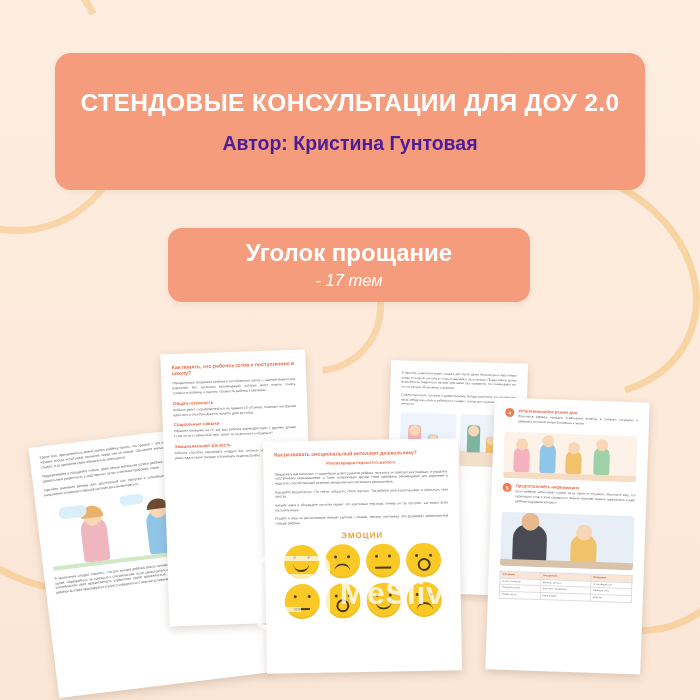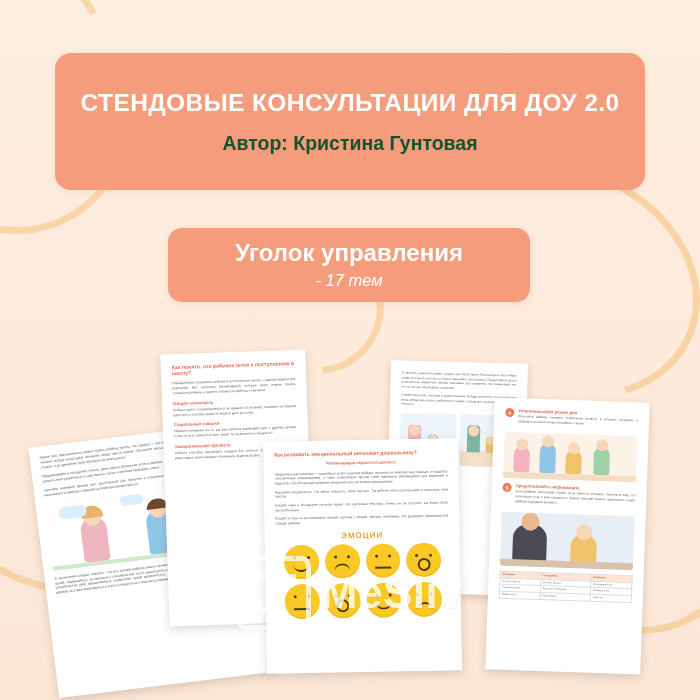--- a/index.html
+++ b/index.html
@@ -54,21 +54,21 @@
   .banner-title {
     color: #ffffff;
     font-size: 24.5px;
     font-weight: bold;
     letter-spacing: .4px;
     line-height: 1.22;
     text-align: center;
     margin: 0;
   }
   .banner-author {
-    color: #14532d;
+    color: #4c1d95;
     font-size: 19.5px;
     font-weight: bold;
     text-align: center;
     margin-top: 14px;
   }
 
   .subbanner {
     position: absolute;
     left: 168px;
     top: 228px;
@@ -294,21 +294,21 @@
     height: 5px; background: #ffffff; opacity: .9;
   }
   .wm-logo::after {
     content: "";
     position: absolute;
     left: 10px; right: 24px; bottom: 13px;
     height: 5px; background: #ffffff; opacity: .9;
   }
   .wm-text {
     color: #ffffff;
-    font-size: 44px;
+    font-size: 32px;
     font-weight: bold;
     opacity: .78;
     letter-spacing: .5px;
     text-shadow: 0 1px 2px rgba(200,140,110,.25);
   }
 </style>
 </head>
 <body>
 
 <div class="page">
@@ -319,21 +319,21 @@
   <div class="swirl s4"></div>
   <div class="swirl s5"></div>
   <div class="swirl s6"></div>
 
   <div class="banner">
     <div class="banner-title">СТЕНДОВЫЕ КОНСУЛЬТАЦИИ ДЛЯ ДОУ 2.0</div>
     <div class="banner-author">Автор: Кристина Гунтовая</div>
   </div>
 
   <div class="subbanner">
-    <div class="subbanner-title">Уголок управления</div>
+    <div class="subbanner-title">Уголок прощание</div>
     <div class="subbanner-sub">- 17 тем</div>
   </div>
 
   <div class="sheet" id="sheet-1">
     <div class="inner">
       <p class="para">Кроме того, принципиально важно помочь ребёнку понять, что тревога — это нормальная и естественная реакция. Каждый человек иногда испытывает волнение перед чем-то новым. Объясните малышу простыми словами: бояться нового — не стыдно, и со временем страх обязательно уменьшится.</p>
       <p class="para">Поддерживайте и поощряйте любые, даже самые маленькие успехи ребёнка. Похвала и внимание взрослого формируют у дошкольника уверенность в собственных силах и желание пробовать снова.</p>
       <p class="para">Уделяйте внимание режиму дня: достаточный сон, прогулки и спокойные вечерние ритуалы снижают общий уровень напряжения и помогают нервной системе восстанавливаться.</p>
       <div class="kids-art">
         <div style="position:absolute;left:32px;bottom:4px;width:26px;height:44px;background:#f0b6c0;border-radius:12px 12px 4px 4px;"></div>

